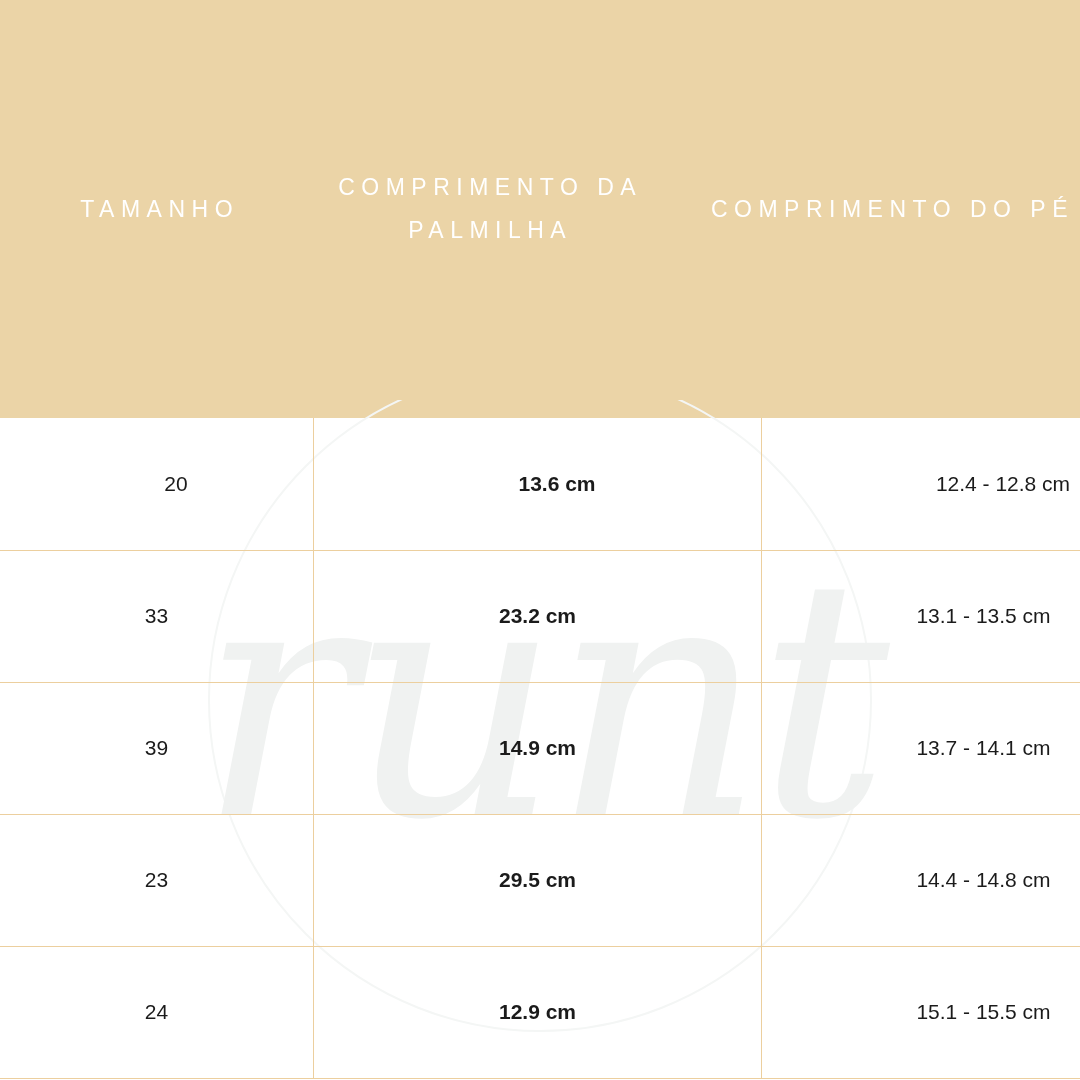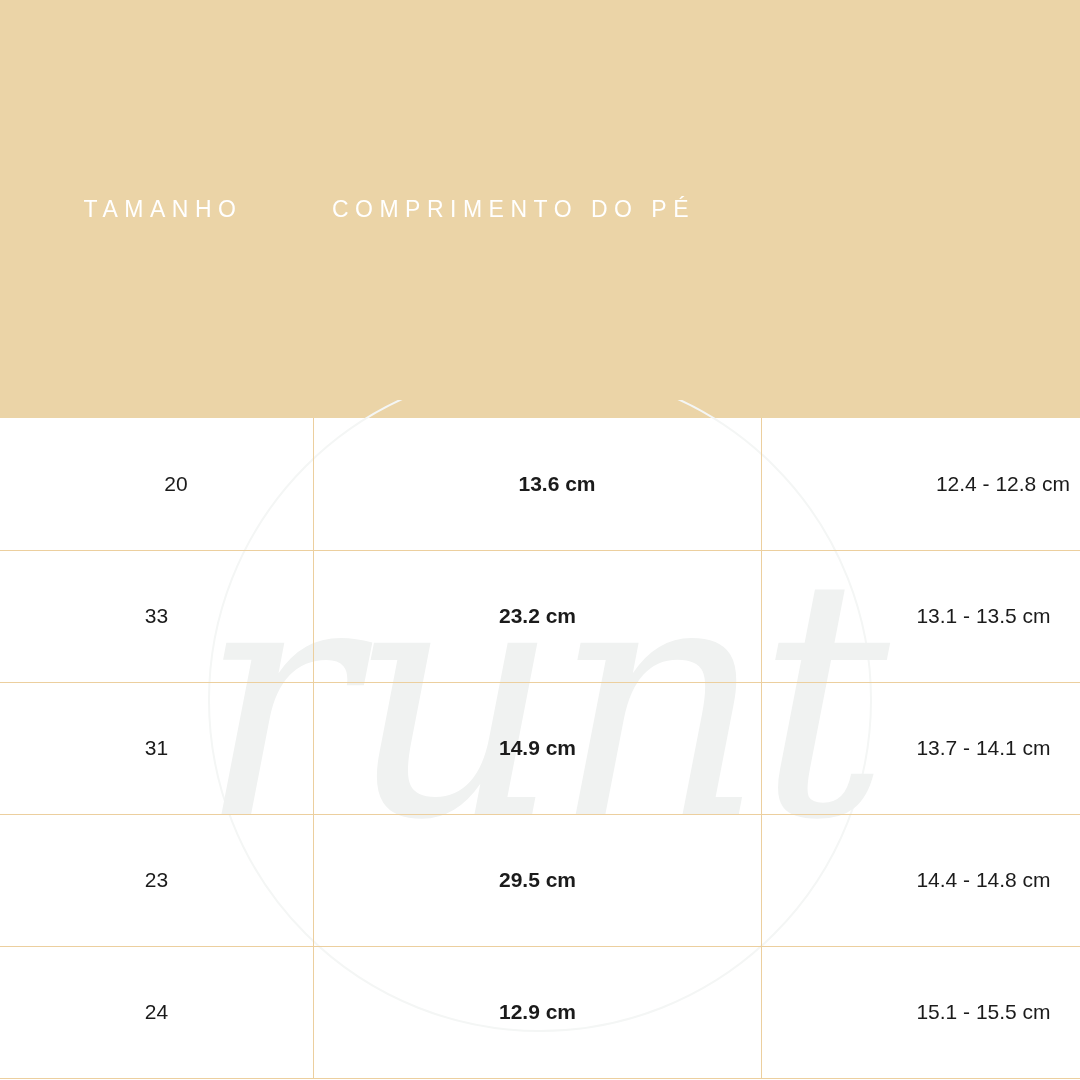--- a/index.html
+++ b/index.html
@@ -113,20 +113,21 @@
   .table td:last-child { border-right: none; }
 </style>
 </head>
 <body>
 
 <div class="page">
 
   <div class="header-band">
     <div class="header-inner">
       <div class="head-cell head-c1">TAMANHO</div>
+      <div class="head-cell head-c2">COMPRIMENTO DA PALMILHA</div>
       <div class="head-cell head-c3">COMPRIMENTO DO PÉ</div>
     </div>
   </div>
 
   <div class="watermark">
     <div class="wm-circle"></div>
     <div class="wm-text">runt</div>
   </div>
 
   <table class="table">
@@ -135,21 +136,21 @@
         <td class="col1">20</td>
         <td class="col2">13.6 cm</td>
         <td class="col3">12.4 - 12.8 cm</td>
       </tr>
       <tr>
         <td class="col1">33</td>
         <td class="col2">23.2 cm</td>
         <td class="col3">13.1 - 13.5 cm</td>
       </tr>
       <tr>
-        <td class="col1">31</td>
+        <td class="col1">39</td>
         <td class="col2">14.9 cm</td>
         <td class="col3">13.7 - 14.1 cm</td>
       </tr>
       <tr>
         <td class="col1">23</td>
         <td class="col2">29.5 cm</td>
         <td class="col3">14.4 - 14.8 cm</td>
       </tr>
       <tr>
         <td class="col1">24</td>

